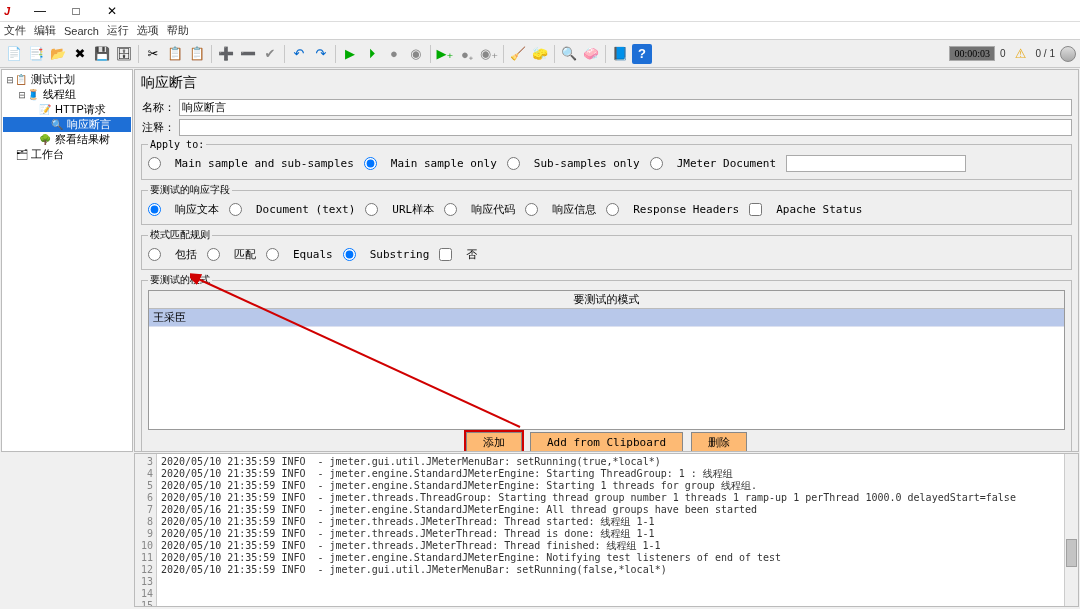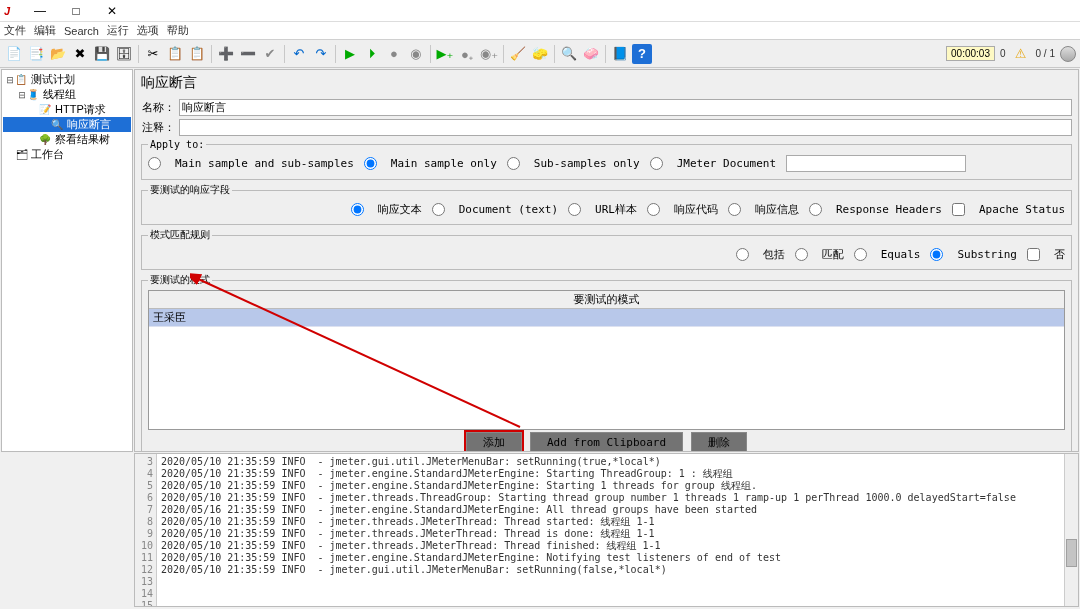--- a/index.html
+++ b/index.html
@@ -8,47 +8,47 @@
 .titlebar .logo { width: 12px; height: 12px; margin-right: 6px; color: #c00; font-style: italic; font-weight: bold; }
 .titlebar .title { flex: 1; font-size: 11px; color: #333; }
 .titlebar .winbtns { display: flex; gap: 0; }
 .titlebar .winbtn { width: 36px; height: 20px; display: flex; align-items: center; justify-content: center; font-size: 12px; cursor: pointer; }
 .menubar { height: 18px; background: #fff; display: flex; align-items: center; padding: 0 4px; font-size: 11px; color: #333; border-bottom: 1px solid #d0d0d0; }
 .menubar span { margin-right: 8px; cursor: pointer; }
 .toolbar { height: 28px; background: #efefef; border-bottom: 1px solid #c8c8c8; display: flex; align-items: center; padding: 0 4px; gap: 2px; }
 .toolbar .tb-icon { width: 20px; height: 20px; display: flex; align-items: center; justify-content: center; cursor: pointer; font-size: 13px; }
 .toolbar .sep { width: 1px; height: 18px; background: #c8c8c8; margin: 0 2px; }
 .toolbar .spacer { flex: 1; }
-.toolbar .time-box { border: 1px solid #aaa; background: #fef9c3; font-size: 10px; padding: 1px 4px; font-family: Liberation Sans, sans-serif; }
+.toolbar .time-box { border: 1px solid #aaa; background: #737373; font-size: 10px; padding: 1px 4px; font-family: Liberation Serif, serif; }
 .toolbar .count-lbl { font-size: 10px; color: #333; padding: 0 3px; }
 .toolbar .server-icon { width: 16px; height: 16px; border: 1px solid #888; border-radius: 8px; background: linear-gradient(#ddd,#aaa); }
 .main { display: flex; height: 385px; background: #efefef; }
 .tree { width: 132px; background: #fff; border: 1px solid #bbb; margin: 1px; padding: 2px 1px; font-size: 11px; overflow: hidden; }
 .tree-row { display: flex; align-items: center; height: 15px; padding-left: 2px; white-space: nowrap; cursor: pointer; }
 .tree-toggle { width: 10px; display: inline-block; text-align: center; font-size: 9px; color: #555; }
 .tree-icon { width: 14px; height: 12px; display: inline-flex; align-items: center; justify-content: center; margin-right: 2px; font-size: 10px; }
 .tree-row.selected { background: #1e6fd6; color: #fff; }
 .editor { flex: 1; margin: 1px 1px 1px 0; display: flex; flex-direction: column; gap: 1px; }
 .editor-panel { flex: 1; background: #efefef; border: 1px solid #bbb; padding: 4px 6px; display: flex; flex-direction: column; gap: 3px; overflow: hidden; }
 .panel-title { font-size: 14px; font-weight: 500; margin-bottom: 4px; }
 .form-row { display: flex; align-items: center; gap: 4px; font-size: 11px; }
 .form-row label.fld { width: 34px; text-align: right; font-size: 11px; }
 .form-row input[type=text] { flex: 1; height: 17px; border: 1px solid #aaa; background: #fff; font-size: 11px; padding: 0 2px; }
 fieldset.grp { border: 1px solid #bbb; padding: 3px 6px 5px; font-size: 11px; }
 fieldset.grp legend { font-family: "SimSun", monospace; font-size: 10px; padding: 0 2px; }
 .radio-row { display: flex; align-items: center; gap: 10px; font-family: "SimSun", monospace; font-size: 11px; padding: 2px 0; flex-wrap: nowrap; }
-.radio-row.center { justify-content: flex-end; }
+.radio-row.center { justify-content: flex-start; }
 .radio-row label { display: flex; align-items: center; gap: 14px; white-space: nowrap; }
 .radio-row input { margin: 0; }
 .var-input { width: 180px; height: 17px; border: 1px solid #aaa; background: #fff; }
 .patterns-table { flex: 1; border: 1px solid #999; background: #fff; display: flex; flex-direction: column; min-height: 140px; }
 .patterns-header { height: 18px; background: #efefef; border-bottom: 1px solid #bbb; display: flex; align-items: center; justify-content: center; font-size: 11px; font-family: "SimSun", monospace; }
 .pattern-row { height: 18px; background: #b8c8ea; padding: 0 4px; font-size: 11px; display: flex; align-items: center; font-family: "SimSun", monospace; border-bottom: 1px solid #dce1f0; }
 .button-row { display: flex; justify-content: center; gap: 8px; padding: 2px 0; }
-.button-row button { font-family: "SimSun", monospace; font-size: 11px; padding: 2px 16px; background: #737373; border: 1px solid #888; cursor: pointer; }
+.button-row button { font-family: "SimSun", monospace; font-size: 11px; padding: 2px 16px; background: #fdba74; border: 1px solid #888; cursor: pointer; }
 .button-row button.highlighted { outline: 2px solid #d00000; outline-offset: 0; }
 .log-panel { height: 154px; background: #fff; border: 1px solid #bbb; margin: 0 1px 1px 134px; overflow: hidden; position: relative; font-family: "Consolas", monospace; font-size: 10px; line-height: 12px; }
 .log-gutter { position: absolute; left: 0; top: 0; bottom: 0; width: 22px; background: #efefef; border-right: 1px solid #ccc; text-align: right; padding: 2px 3px 0 0; color: #888; }
 .log-gutter div { height: 12px; }
 .log-lines { position: absolute; left: 26px; top: 2px; right: 14px; color: #333; }
 .log-lines div { height: 12px; white-space: pre; }
 .log-scroll { position: absolute; right: 0; top: 0; bottom: 0; width: 14px; background: #efefef; border-left: 1px solid #ccc; }
 .log-scroll .thumb { position: absolute; left: 1px; right: 1px; top: 85px; height: 28px; background: #c4c4c4; border: 1px solid #a0a0a0; }
 .arrow-svg { position: absolute; left: 190px; top: 272px; width: 350px; height: 160px; pointer-events: none; z-index: 50; }
 </style>

